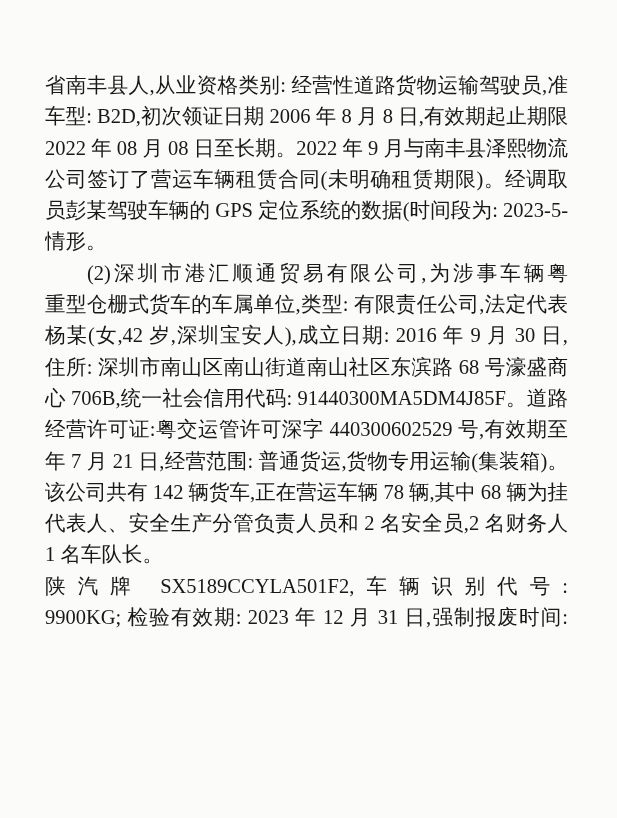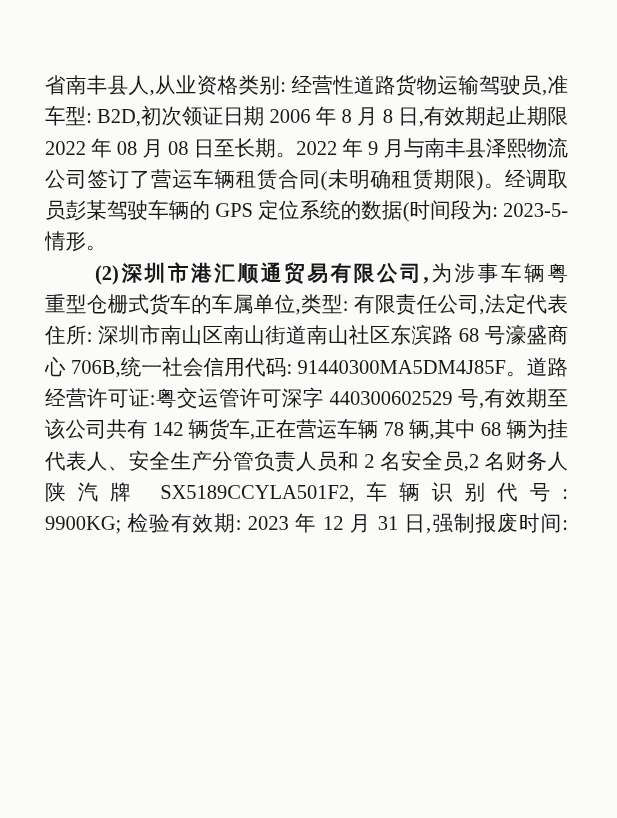--- a/index.html
+++ b/index.html
@@ -32,38 +32,40 @@
     overflow: hidden;
   }
   .line.no-justify {
     text-align: left;
     text-align-last: left;
   }
   .line.indent {
     text-indent: 42px;
   }
   .seg-bold {
-    font-weight: bold;
-    margin-left: 8px;
+    font-weight: normal;
   }
 </style>
 </head>
 <body style="background: rgb(251, 251, 249);">
 
 <div class="page" style="background: rgb(251, 251, 249); color: rgb(24, 24, 24);">
   <div class="textblock">
       <div class="line"><span class="seg-regular">省南丰县人,从业资格类别: 经营性道路货物运输驾驶员,准驾</span></div>
       <div class="line"><span class="seg-regular">车型: B2D,初次领证日期 2006 年 8 月 8 日,有效期起止期限为</span></div>
       <div class="line"><span class="seg-regular">2022 年 08 月 08 日至长期。2022 年 9 月与南丰县泽熙物流有限</span></div>
       <div class="line"><span class="seg-regular">公司签订了营运车辆租赁合同(未明确租赁期限)。经调取驾驶</span></div>
       <div class="line"><span class="seg-regular">员彭某驾驶车辆的 GPS 定位系统的数据(时间段为: 2023-5-15</span></div>
       <div class="line no-justify"><span class="seg-regular">情形。</span></div>
       <div class="line indent"><span class="seg-bold">(2)深圳市港汇顺通贸易有限公司,</span><span class="seg-regular">为涉事车辆粤 BLL206</span></div>
       <div class="line"><span class="seg-regular">重型仓栅式货车的车属单位,类型: 有限责任公司,法定代表人:</span></div>
+      <div class="line"><span class="seg-regular">杨某(女,42 岁,深圳宝安人),成立日期: 2016 年 9 月 30 日,</span></div>
       <div class="line"><span class="seg-regular">住所: 深圳市南山区南山街道南山社区东滨路 68 号濠盛商务中</span></div>
       <div class="line"><span class="seg-regular">心 706B,统一社会信用代码: 91440300MA5DM4J85F。道路运输</span></div>
       <div class="line"><span class="seg-regular">经营许可证:粤交运管许可深字 440300602529 号,有效期至 2023</span></div>
+      <div class="line"><span class="seg-regular">年 7 月 21 日,经营范围: 普通货运,货物专用运输(集装箱)。</span></div>
       <div class="line"><span class="seg-regular">该公司共有 142 辆货车,正在营运车辆 78 辆,其中 68 辆为挂靠</span></div>
       <div class="line"><span class="seg-regular">代表人、安全生产分管负责人员和 2 名安全员,2 名财务人员、</span></div>
+      <div class="line no-justify"><span class="seg-regular">1 名车队长。</span></div>
       <div class="line"><span class="seg-regular">陕汽牌 SX5189CCYLA501F2,车辆识别代号: LZGCD2K11LX125287,</span></div>
       <div class="line"><span class="seg-regular">9900KG; 检验有效期: 2023 年 12 月 31 日,强制报废时间: 2035</span></div>
     </div>
 </div>
 
 </body></html>

